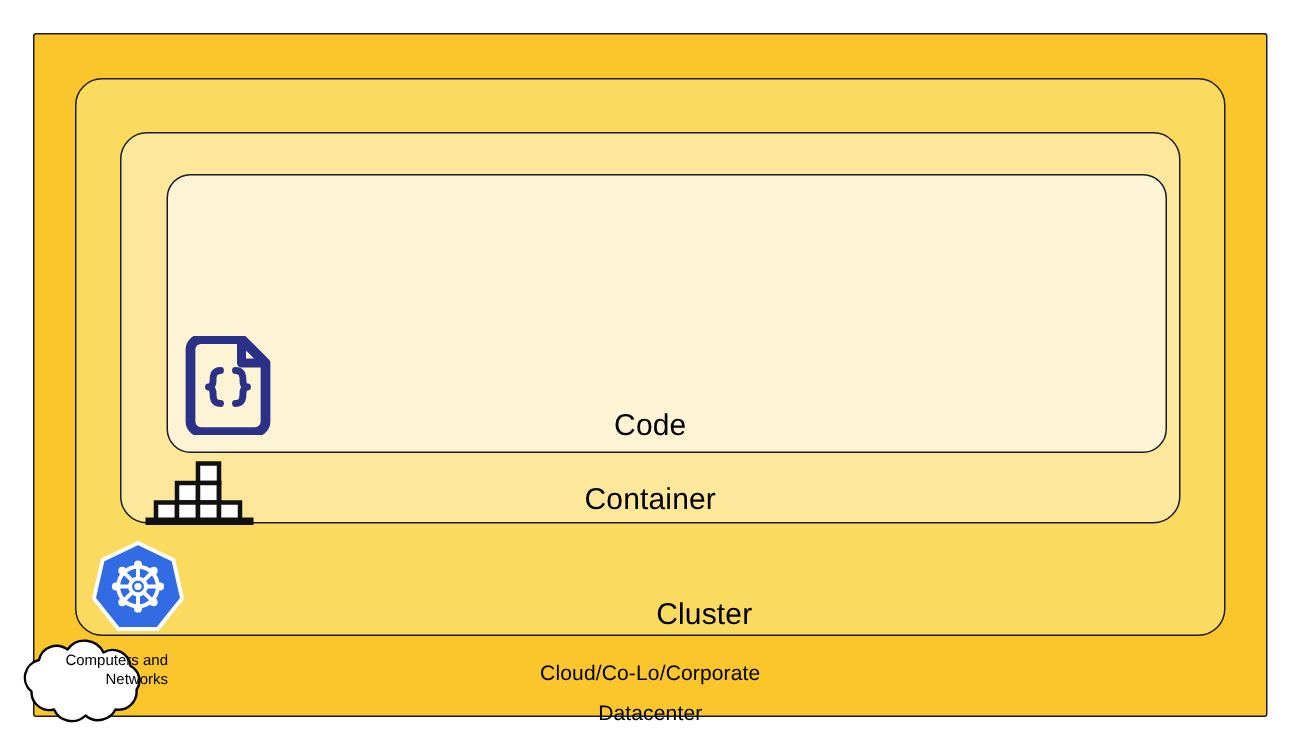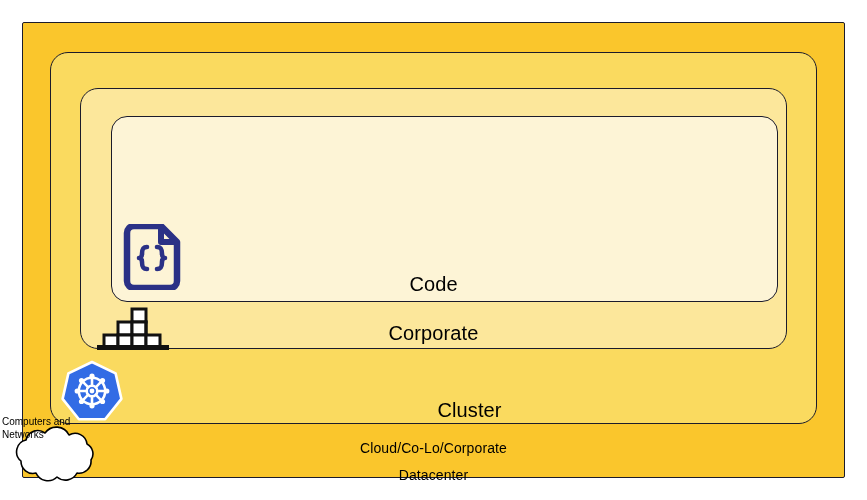--- a/index.html
+++ b/index.html
@@ -92,23 +92,23 @@
   }
 
   .icon-code      { left: 120px; top: 224px; width: 62px; height: 66px; }
   .icon-container { left: 94px;  top: 306px; width: 80px; height: 44px; }
   .icon-k8s       { left: 61px;  top: 360px; width: 62px; height: 62px; }
   .icon-cloud     { left: 2px;   top: 424px; width: 110px; height: 58px; }
 
   .cloud-text {
     position: absolute;
     left: 2px;
-    top: 415px;
+    top: 434px;
     width: 110px;
-    text-align: left;
+    text-align: right;
     font-size: 10px;
     line-height: 13px;
     color: #000000;
     white-space: pre-line;
     pointer-events: none;
   }
 </style>
 </head>
 <body>
 
@@ -117,21 +117,21 @@
   <div class="layer layer-datacenter"></div>
 
   <div class="layer layer-cluster"></div>
 
   <div class="layer layer-container"></div>
 
   <div class="layer layer-code"></div>
 
   <div class="layer-label label-code">Code</div>
 
-  <div class="layer-label label-container">Corporate</div>
+  <div class="layer-label label-container">Container</div>
 
   <div class="layer-label label-cluster">Cluster</div>
 
   <div class="layer-label label-datacenter">Cloud/Co-Lo/Corporate
 Datacenter</div>
 
   <div class="icon-wrap icon-code">
     <svg width="62" height="66" viewBox="0 0 62 66" xmlns="http://www.w3.org/2000/svg">
       <path d="M7 9 a7 7 0 0 1 7 -7 H41 L57 18 V57 a7 7 0 0 1 -7 7 H14 a7 7 0 0 1 -7 -7 Z" fill="none" stroke="#2b3186" stroke-width="6.5" stroke-linejoin="round"></path>
       <path d="M41 2 V18 H57" fill="none" stroke="#2b3186" stroke-width="6" stroke-linejoin="round"></path>

